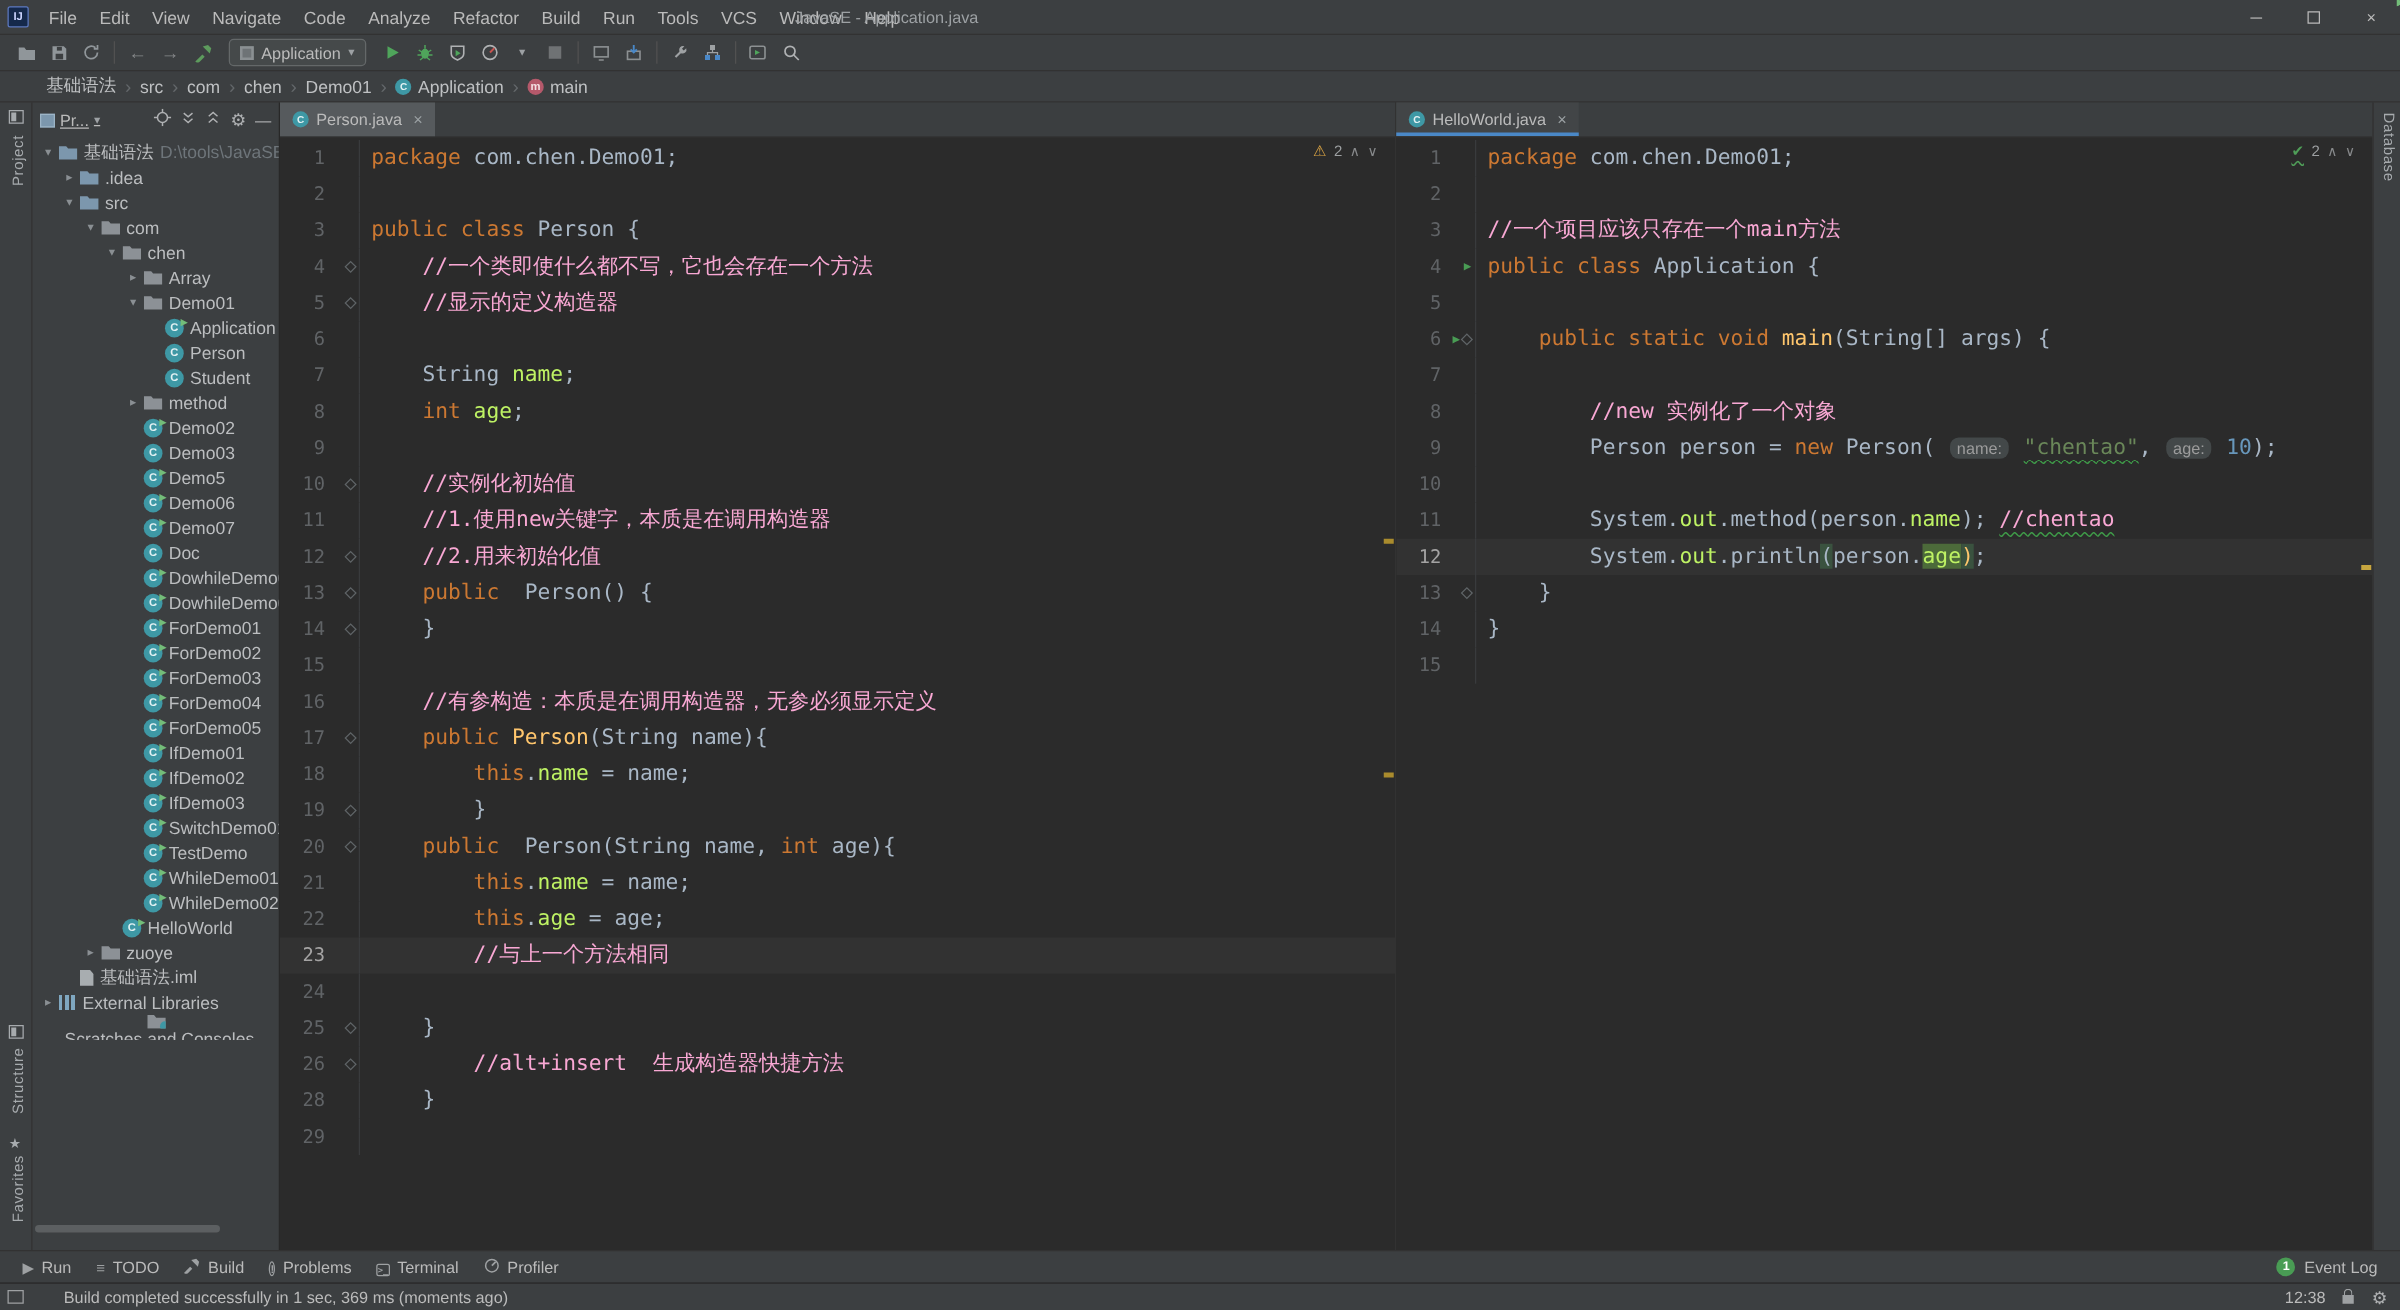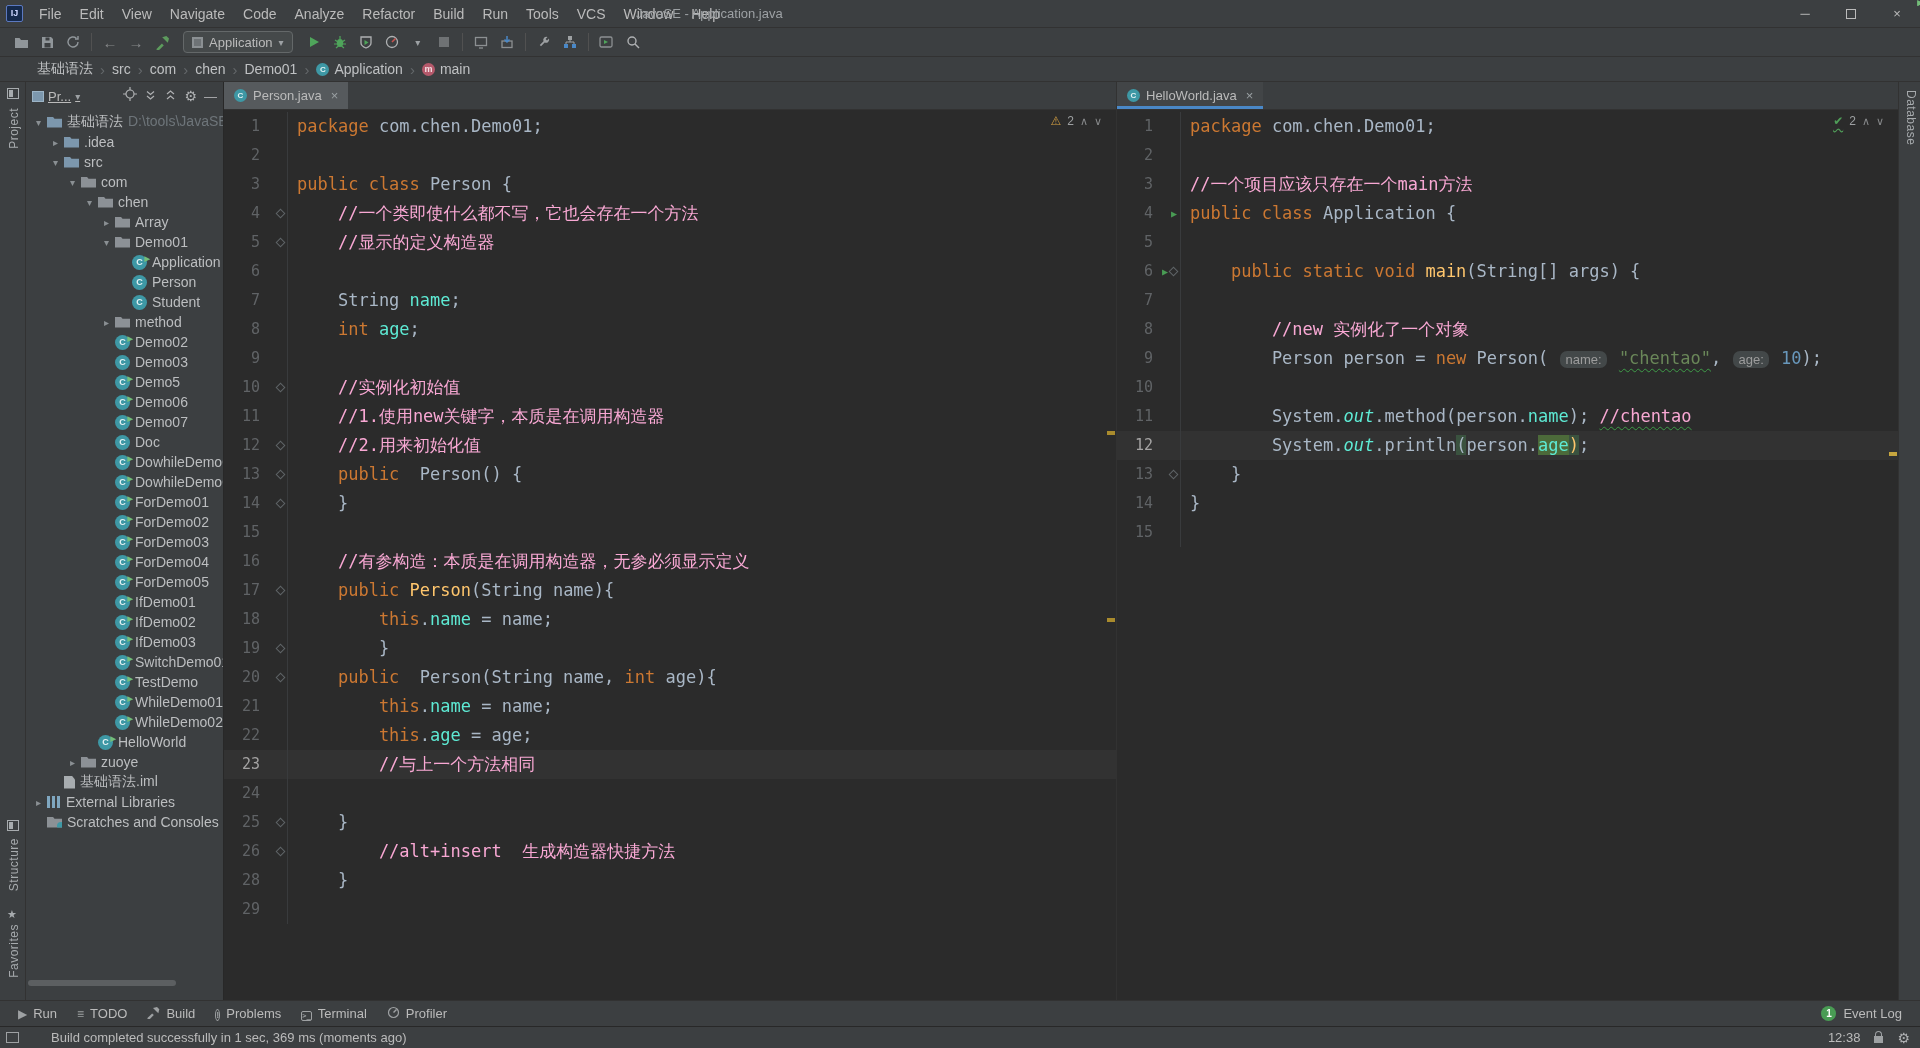--- a/index.html
+++ b/index.html
@@ -92,23 +92,23 @@
   .fold{width:24px;flex:none;display:flex;align-items:center;justify-content:flex-end;gap:2px;
         border-right:1px solid #393b3d;padding-right:3px;margin-right:9px;}
   .garrow{font-size:10px;color:#499c54;line-height:1;}
   .fm{width:7px;height:7px;border:1px solid #5f6467;transform:rotate(45deg);flex:none;}
   .codeln{color:#a9b7c6;}
   .tk-kw{color:#cc7832;}
   .tk-txt{color:#a9b7c6;}
   .tk-com{color:#f9a8d4;}
   .tk-str{color:#6a8759;}
   .tk-num{color:#6897bb;}
-  .tk-fld{color:#5eead4;}
+  .tk-fld{color:#bef264;}
   .tk-dec{color:#ffc66d;}
-  .tk-it{font-style:italic;}
+  .tk-it{}
   .tk-typo{text-decoration:underline;text-decoration-style:wavy;text-decoration-color:#3e9c48;
            text-decoration-thickness:1px;text-underline-offset:4px;}
   .tk-hint{font-family:"Liberation Sans",sans-serif;font-size:13px;color:#9c9c9c;background:#434849;
            border-radius:7px;padding:1px 5px;margin:0 2px;}
   .tk-mt{background:#3a523f;}
   .tk-mt2{background:#4c6a3a;}
   .inspect{position:absolute;top:4px;right:14px;display:flex;align-items:center;gap:6px;
            font-size:12px;color:#9da0a2;z-index:5;}
   .warn-tri{color:#d9a343;font-size:12px;}
   .ok-check{color:#4f9e58;font-size:12px;text-decoration:underline;text-decoration-style:wavy;
@@ -505,21 +505,21 @@
         <div class="trow" style="padding-left: 23px;">
           <span class="chv"></span>
           <span class="tic fi"></span>
           <span class="tlab">基础语法.iml</span>
         </div>
         <div class="trow" style="padding-left: 6px;">
           <span class="chv">▸</span>
           <span class="tic lib"></span>
           <span class="tlab">External Libraries</span>
         </div>
-        <div class="trow" style="padding-left: 6px;">
+        <div class="trow" style="padding-left: 6px; flex-direction: column;">
           <span class="chv"></span>
           <span class="tic scr"></span>
           <span class="tlab">Scratches and Consoles</span>
         </div>
       </div>
     <div class="hscroll"></div>
   </div>
 
   <div class="editor left">
     <div class="tabbar">

